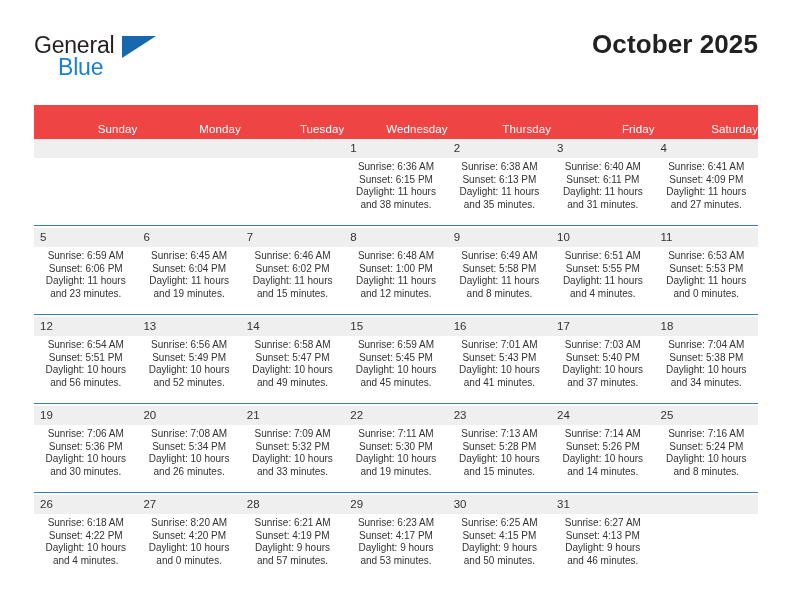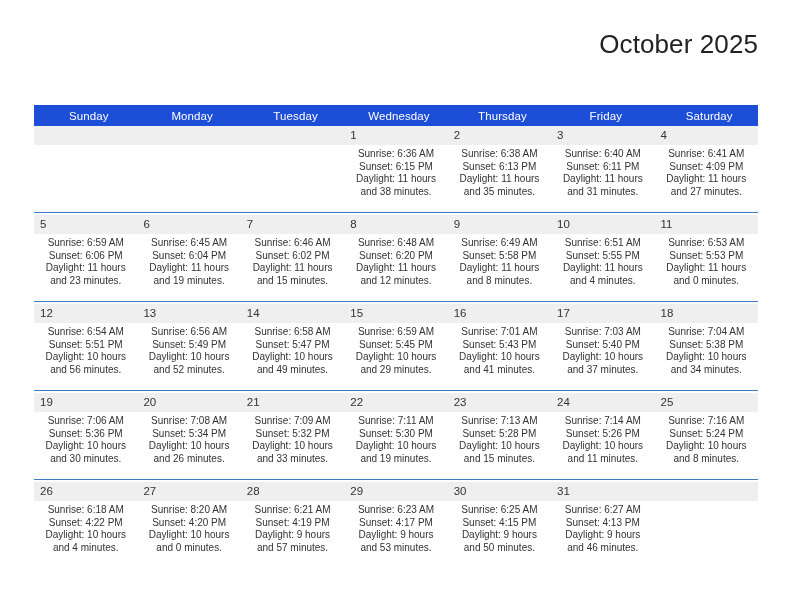--- a/index.html
+++ b/index.html
@@ -66,21 +66,21 @@
   }
 
   .title-block {
     position: absolute;
     right: 0;
     top: 0;
     text-align: right;
   }
   .cal-title {
     font-size: 26px;
-    font-weight: normal;
+    font-weight: bold;
     color: #222222;
     line-height: 32px;
     letter-spacing: 0.1px;
   }
   .cal-subtitle {
     font-size: 14px;
     color: #222222;
     line-height: 22px;
     margin-top: 6px;
     letter-spacing: 0.05px;
@@ -89,26 +89,26 @@
   
   .calendar {
     position: absolute;
     left: 34px;
     top: 105px;
     width: 724px;
     border-collapse: collapse;
     table-layout: fixed;
   }
   .calendar th {
-    background: #1d4ed8;
+    background: #ef4444;
     color: #ffffff;
     font-weight: normal;
     font-size: 11.5px;
-    text-align: center;
-    padding: 4px 0 4px 6px;
+    text-align: right;
+    padding: 17px 0 4px 6px;
     height: 13px;
     letter-spacing: 0.1px;
   }
 
   .calendar td {
     vertical-align: top;
     padding: 0;
     width: 103.42px;
   }
 
@@ -147,20 +147,25 @@
   }
   .cell-blank .dayinfo { visibility: hidden; }
 </style>
 </head>
 <body>
 
 <div class="page">
 
   <div class="header">
 
+    <div class="brand">
+      <span class="brand-general">General</span>
+      <span class="brand-triangle"></span>
+      <span class="brand-blue">Blue</span>
+    </div>
 
     <div class="title-block">
       <div class="cal-title">October 2025</div>
     </div>
 
   </div>
 
   <table class="calendar">
     <thead>
       <tr>
@@ -273,21 +278,21 @@
               <div>Sunrise: 6:46 AM</div>
               <div>Sunset: 6:02 PM</div>
               <div>Daylight: 11 hours</div>
               <div>and 15 minutes.</div>
             </div>
           </td>
           <td class="daycell">
             <div class="daynum">8</div>
             <div class="dayinfo">
               <div>Sunrise: 6:48 AM</div>
-              <div>Sunset: 6:20 PM</div>
+              <div>Sunset: 1:00 PM</div>
               <div>Daylight: 11 hours</div>
               <div>and 12 minutes.</div>
             </div>
           </td>
           <td class="daycell">
             <div class="daynum">9</div>
             <div class="dayinfo">
               <div>Sunrise: 6:49 AM</div>
               <div>Sunset: 5:58 PM</div>
               <div>Daylight: 11 hours</div>
@@ -349,21 +354,21 @@
               <div>Daylight: 10 hours</div>
               <div>and 49 minutes.</div>
             </div>
           </td>
           <td class="daycell">
             <div class="daynum">15</div>
             <div class="dayinfo">
               <div>Sunrise: 6:59 AM</div>
               <div>Sunset: 5:45 PM</div>
               <div>Daylight: 10 hours</div>
-              <div>and 29 minutes.</div>
+              <div>and 45 minutes.</div>
             </div>
           </td>
           <td class="daycell">
             <div class="daynum">16</div>
             <div class="dayinfo">
               <div>Sunrise: 7:01 AM</div>
               <div>Sunset: 5:43 PM</div>
               <div>Daylight: 10 hours</div>
               <div>and 41 minutes.</div>
             </div>
@@ -441,21 +446,21 @@
               <div>Daylight: 10 hours</div>
               <div>and 15 minutes.</div>
             </div>
           </td>
           <td class="daycell">
             <div class="daynum">24</div>
             <div class="dayinfo">
               <div>Sunrise: 7:14 AM</div>
               <div>Sunset: 5:26 PM</div>
               <div>Daylight: 10 hours</div>
-              <div>and 11 minutes.</div>
+              <div>and 14 minutes.</div>
             </div>
           </td>
           <td class="daycell">
             <div class="daynum">25</div>
             <div class="dayinfo">
               <div>Sunrise: 7:16 AM</div>
               <div>Sunset: 5:24 PM</div>
               <div>Daylight: 10 hours</div>
               <div>and 8 minutes.</div>
             </div>

